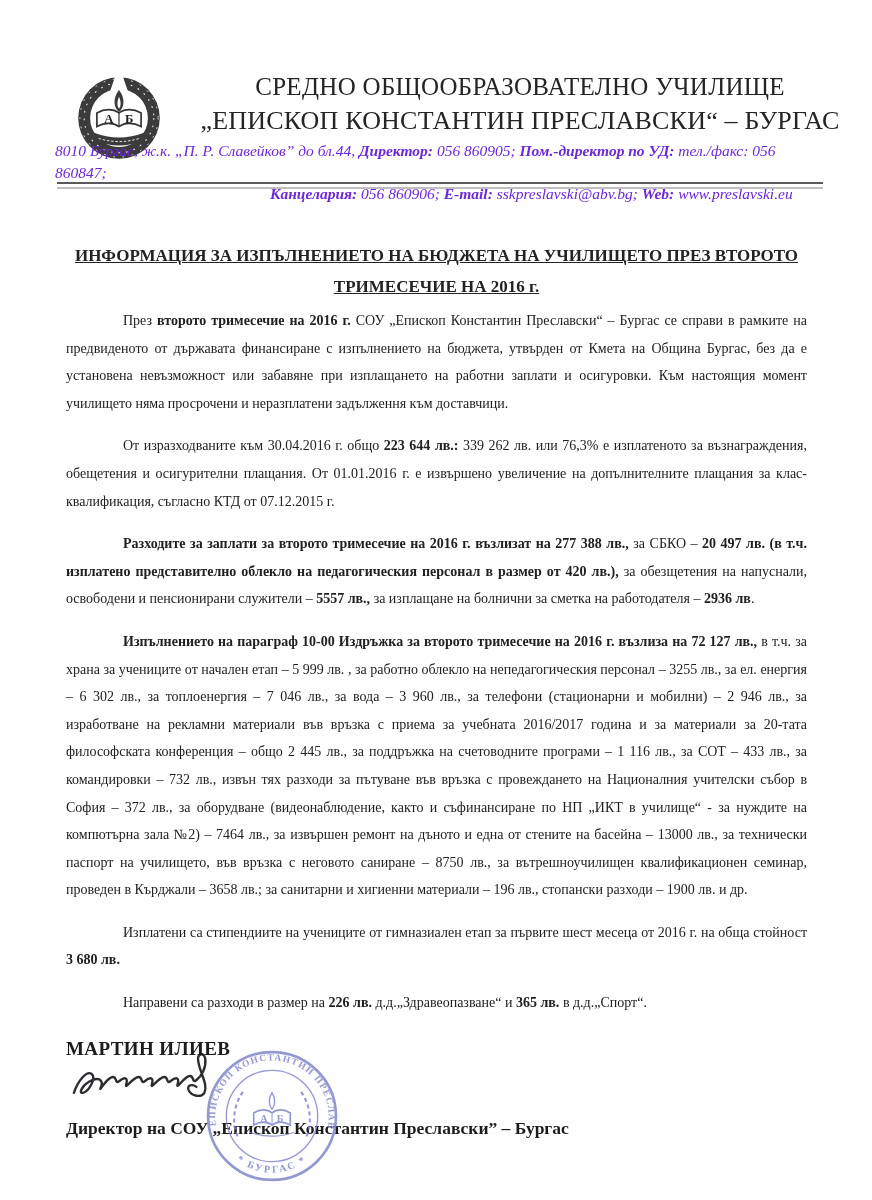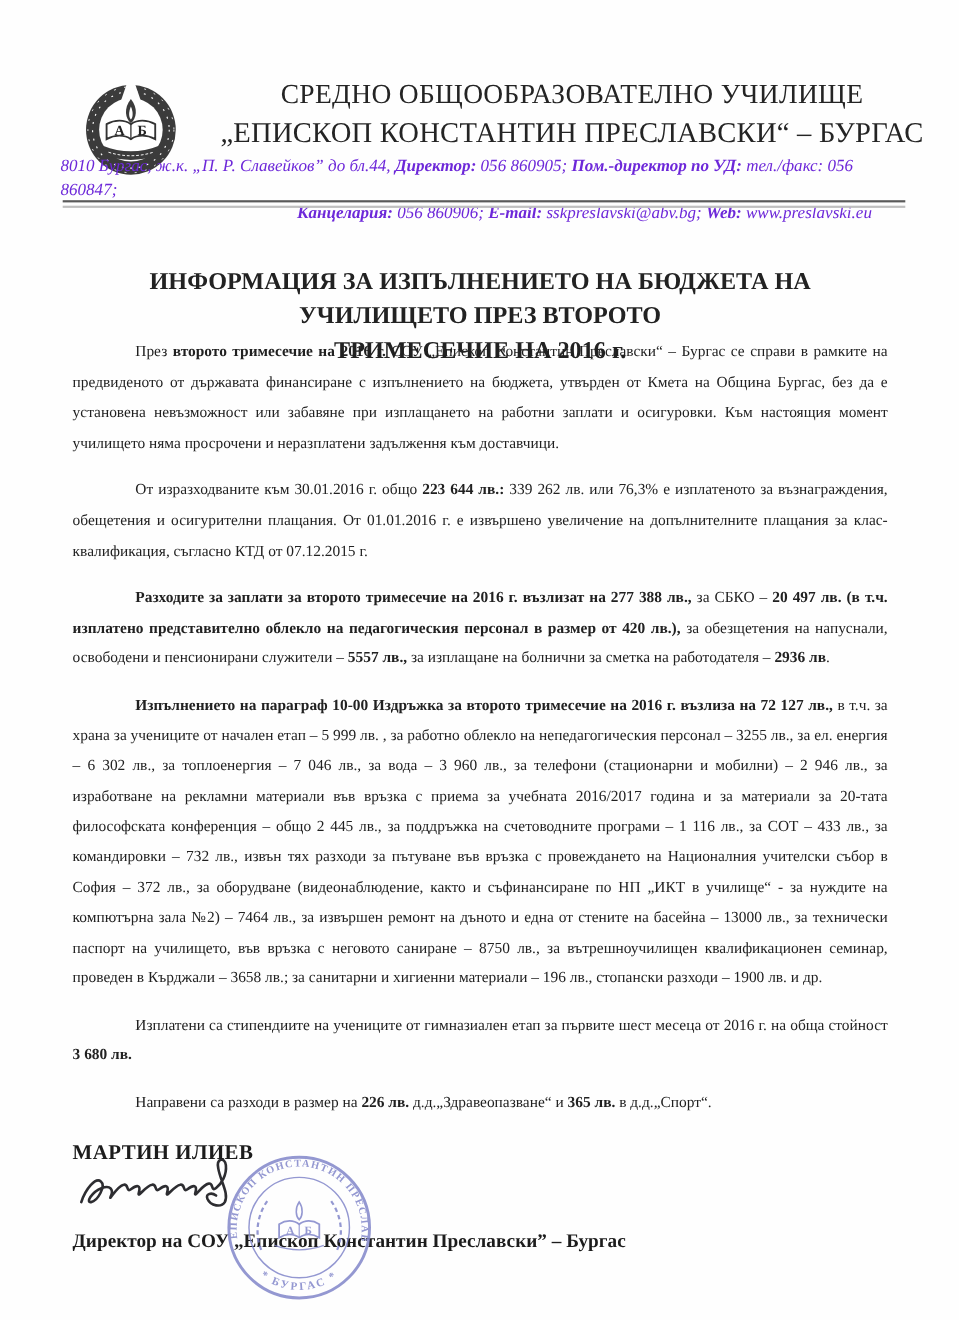--- a/index.html
+++ b/index.html
@@ -15,21 +15,21 @@
              font-weight:400;line-height:34px;color:#242424;}
   .school-type{font-size:25px;letter-spacing:.3px;}
   .school-name{font-size:26px;letter-spacing:.2px;}
   .addr{position:absolute;left:55px;top:140px;width:768px;font-style:italic;
         font-size:15.5px;line-height:21.5px;color:#6d28d9;}
   .addr .l2{padding-left:215px;}
   .rule{position:absolute;left:57px;top:182px;width:766px;height:3px;
         border-top:2px solid #5a5a5a;border-bottom:2px solid #bfbfbf;}
   
   .doc-title{position:absolute;left:66px;top:240px;width:741px;text-align:center;
-             font-weight:700;font-size:22px;line-height:31px;color:#222;}
+             font-weight:700;font-size:17px;line-height:31px;color:#222;text-decoration:underline;}
   .doc-body{position:absolute;left:66px;top:307px;width:741px;
             font-size:14px;line-height:27.6px;text-align:justify;color:#212121;}
   .doc-body p{margin:0 0 15px 0;text-indent:57px;}
   
   .sig-svg{position:absolute;left:66px;top:1046px;width:168px;height:62px;}
   .sig-name{position:absolute;left:66px;top:1038px;font-size:19px;font-weight:700;
             letter-spacing:.4px;color:#1c1c1c;text-align:right;}
   .sig-role{position:absolute;left:66px;top:1118px;font-size:17.5px;font-weight:700;
             color:#1c1c1c;}
   .stamp-svg{position:absolute;left:204px;top:1048px;width:136px;height:136px;
@@ -80,21 +80,21 @@
     <div class="rule"></div>
   </div>
 
   <div class="doc-title">
     <div>ИНФОРМАЦИЯ ЗА ИЗПЪЛНЕНИЕТО НА БЮДЖЕТА НА УЧИЛИЩЕТО ПРЕЗ ВТОРОТО</div>
     <div>ТРИМЕСЕЧИЕ НА 2016 г.</div>
   </div>
 
   <main class="doc-body">
       <p><span>През </span><span class="bold">второто тримесечие на 2016 г.</span><span> СОУ „Епископ Константин Преславски“ – Бургас се справи в рамките на предвиденото от държавата финансиране с изпълнението на бюджета, утвърден от Кмета на Община Бургас, без да е установена невъзможност или забавяне при изплащането на работни заплати и осигуровки. Към настоящия момент училището няма просрочени и неразплатени задълження към доставчици.</span></p>
-      <p><span>От изразходваните към 30.01.2016 г. общо </span><span class="bold">223 644 лв.:</span><span> 339 262 лв. или 76,3% е изплатеното за възнаграждения, обещетения и осигурителни плащания. От 01.01.2016 г. е извършено увеличение на допълнителните плащания за клас-квалификация, съгласно КТД от 07.12.2015 г.</span></p>
+      <p><span>От изразходваните към 30.04.2016 г. общо </span><span class="bold">223 644 лв.:</span><span> 339 262 лв. или 76,3% е изплатеното за възнаграждения, обещетения и осигурителни плащания. От 01.01.2016 г. е извършено увеличение на допълнителните плащания за клас-квалификация, съгласно КТД от 07.12.2015 г.</span></p>
       <p><span class="bold">Разходите за заплати за второто тримесечие на 2016 г. възлизат на 277 388 лв.,</span><span> за СБКО – </span><span class="bold">20 497 лв. (в т.ч. изплатено представително облекло на педагогическия персонал в размер от 420 лв.),</span><span> за обезщетения на напуснали, освободени и пенсионирани служители – </span><span class="bold">5557 лв.,</span><span> за изплащане на болнични за сметка на работодателя – </span><span class="bold">2936 лв</span><span>.</span></p>
       <p><span class="bold">Изпълнението на параграф 10-00 Издръжка за второто тримесечие на 2016 г. възлиза на 72 127 лв.,</span><span> в т.ч. за храна за учениците от начален етап – 5 999 лв. , за работно облекло на непедагогическия персонал – 3255 лв., за ел. енергия – 6 302 лв., за топлоенергия – 7 046 лв., за вода – 3 960 лв., за телефони (стационарни и мобилни) – 2 946 лв., за изработване на рекламни материали във връзка с приема за учебната 2016/2017 година и за материали за 20-тата философската конференция – общо 2 445 лв., за поддръжка на счетоводните програми – 1 116 лв., за СОТ – 433 лв., за командировки – 732 лв., извън тях разходи за пътуване във връзка с провеждането на Националния учителски събор в София – 372 лв., за оборудване (видеонаблюдение, както и съфинансиране по НП „ИКТ в училище“ - за нуждите на компютърна зала №2) – 7464 лв., за извършен ремонт на дъното и една от стените на басейна – 13000 лв., за технически паспорт на училището, във връзка с неговото саниране – 8750 лв., за вътрешноучилищен квалификационен семинар, проведен в Кърджали – 3658 лв.; за санитарни и хигиенни материали – 196 лв., стопански разходи – 1900 лв. и др.</span></p>
       <p><span>Изплатени са стипендиите на учениците от гимназиален етап за първите шест месеца от 2016 г. на обща стойност </span><span class="bold">3 680 лв.</span></p>
       <p><span>Направени са разходи в размер на </span><span class="bold">226 лв.</span><span> д.д.„Здравеопазване“ и </span><span class="bold">365 лв.</span><span> в д.д.„Спорт“.</span></p>
     </main>
 
   <svg class="sig-svg" viewBox="0 0 170 60">
     <path d="M8,46 C12,34 21,23 26,27 C31,31 23,45 17,46 C12,47 17,37 27,33
              C35,30 38,35 35,41 C33,46 41,31 47,30 C52,29 49,38 54,34
              C59,30 63,30 61,37 C59,44 67,31 73,30 C78,29 75,38 80,34

